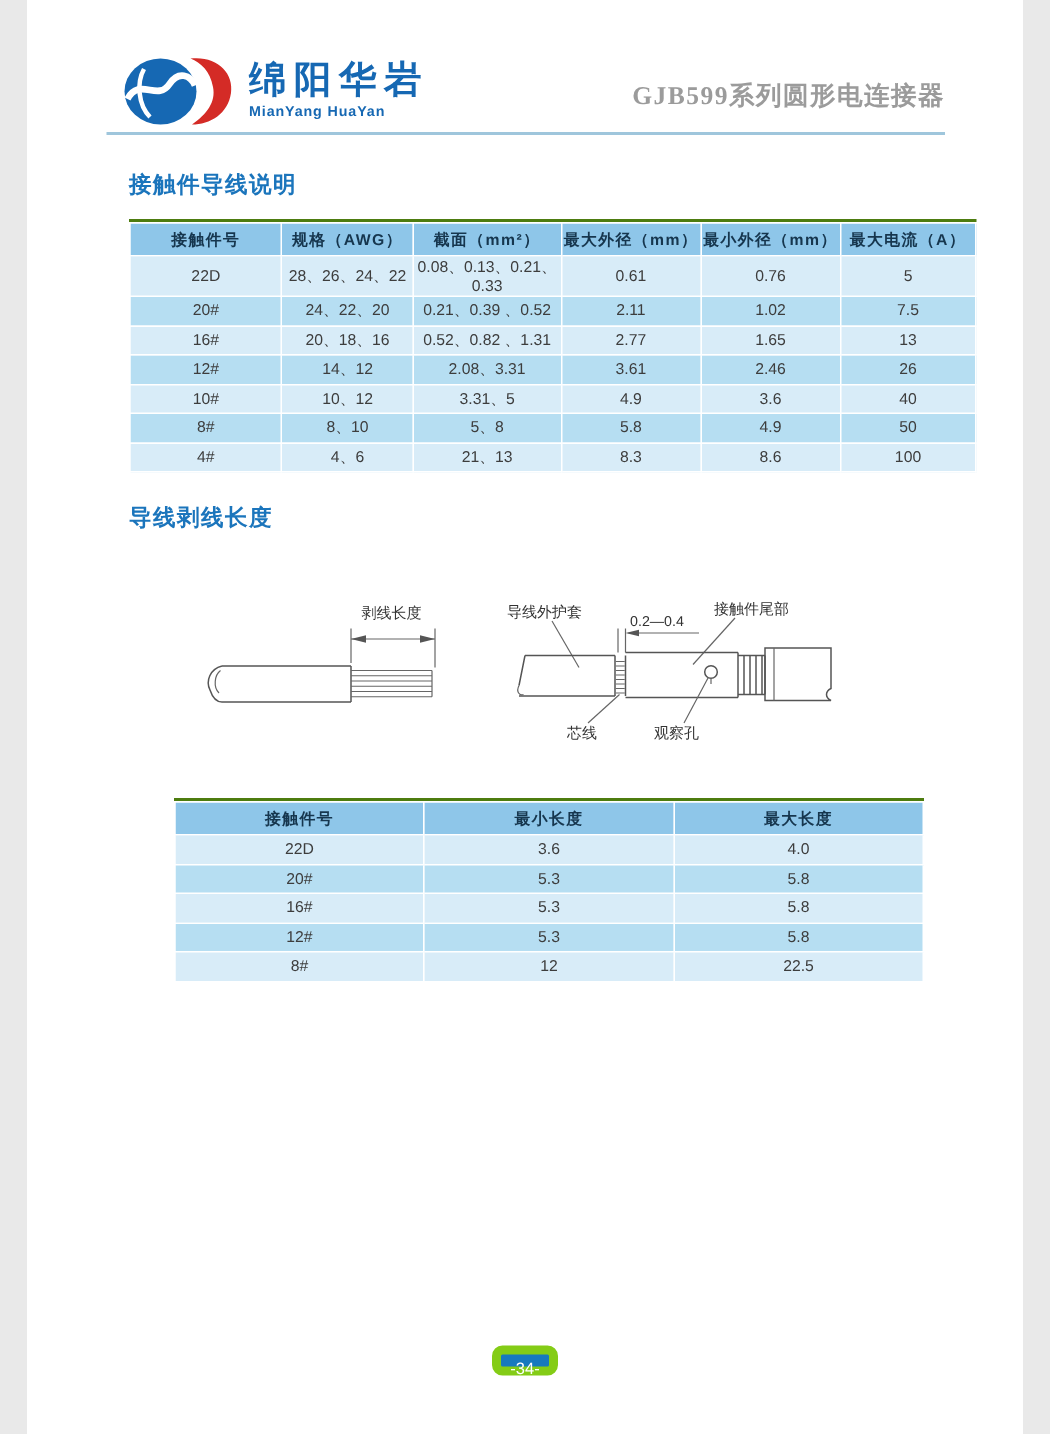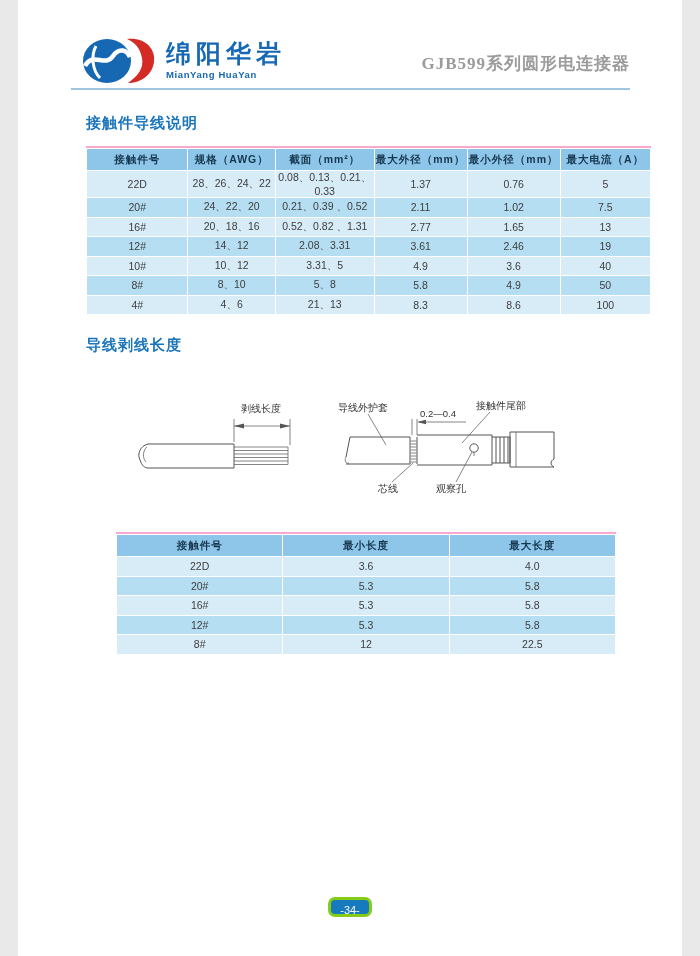--- a/index.html
+++ b/index.html
@@ -21,21 +21,21 @@
   }
   .header-rule{position:absolute;left:53px;right:52px;top:88px;height:2px;background:#9fc6dc;}
   
   .section-title{
     position:absolute;left:68px;
     font-size:15px;font-weight:bold;color:#1b75bc;letter-spacing:1px;
   }
   #sec1-title{top:114px;}
   #sec2-title{top:336px;}
   
-  .tbl-wrap{position:absolute;border-top:2px solid #f9a8d4;}
+  .tbl-wrap{position:absolute;border-top:2px solid #4d7c0f;}
   #table1{left:68px;top:146px;width:565px;}
   #table2{left:98px;top:532px;width:500px;}
   table{width:100%;border-collapse:collapse;table-layout:fixed;}
   th{
     background:#8ec6e9;font-size:10.5px;font-weight:bold;color:#16364e;
     height:21px;padding:0;border:1px solid #ffffff;text-align:center;letter-spacing:1px;
   }
   td{
     font-size:10.5px;color:#3d3d3d;height:18.5px;padding:0;
     border:1px solid #ffffff;text-align:center;
@@ -57,21 +57,21 @@
     font-family:"Liberation Sans","DejaVu Sans",sans-serif;
     font-size:10px;fill:#333333;
   }
   .diagram svg .dim{font-size:9.5px;}
   .lineart{stroke:#555555;stroke-width:1;fill:none;}
   .thin{stroke:#666666;stroke-width:0.8;fill:none;}
   
   .page-num{
     position:absolute;left:50%;top:897px;transform:translateX(-50%);
     min-width:44px;height:20px;line-height:20px;padding:0 6px;box-sizing:border-box;
-    background:#1779be;border:3px solid #84cc16;border-radius:7px;
+    background:#1779be;border:6px solid #84cc16;border-radius:7px;
     color:#ffffff;font-size:11px;text-align:center;
   }
 </style>
 </head>
 <body>
 
 <div class="page">
 
   <div class="logo">
     <svg class="logo-mark" viewBox="0 0 80 50">
@@ -99,21 +99,21 @@
             <th>最大外径（mm）</th>
             <th>最小外径（mm）</th>
             <th>最大电流（A）</th>
           </tr>
         </thead>
         <tbody>
           <tr>
             <td>22D</td>
             <td>28、26、24、22</td>
             <td>0.08、0.13、0.21、0.33</td>
-            <td>1.37</td>
+            <td>0.61</td>
             <td>0.76</td>
             <td>5</td>
           </tr>
           <tr>
             <td>20#</td>
             <td>24、22、20</td>
             <td>0.21、0.39 、0.52</td>
             <td>2.11</td>
             <td>1.02</td>
             <td>7.5</td>
@@ -125,21 +125,21 @@
             <td>2.77</td>
             <td>1.65</td>
             <td>13</td>
           </tr>
           <tr>
             <td>12#</td>
             <td>14、12</td>
             <td>2.08、3.31</td>
             <td>3.61</td>
             <td>2.46</td>
-            <td>19</td>
+            <td>26</td>
           </tr>
           <tr>
             <td>10#</td>
             <td>10、12</td>
             <td>3.31、5</td>
             <td>4.9</td>
             <td>3.6</td>
             <td>40</td>
           </tr>
           <tr>

